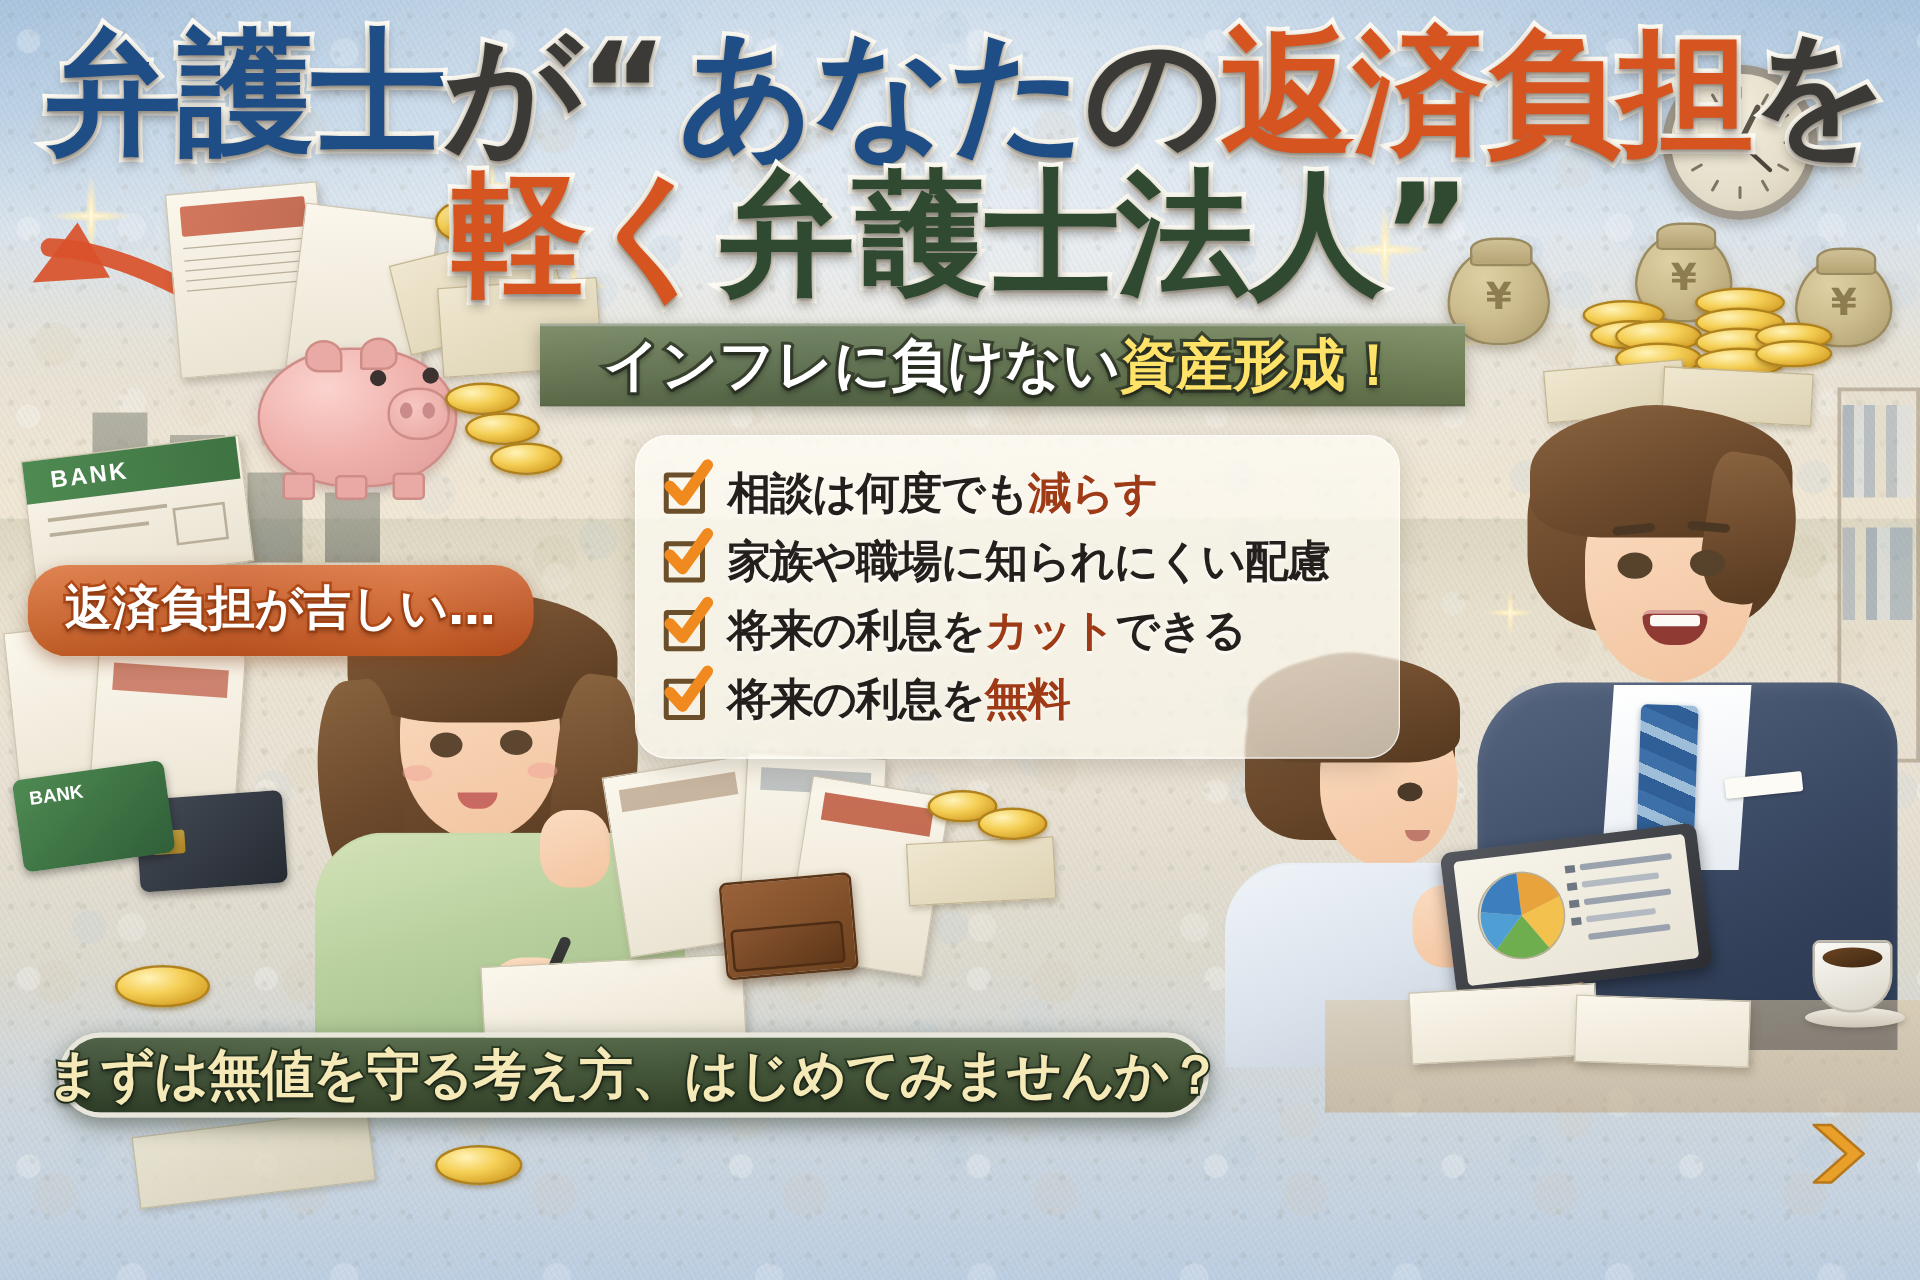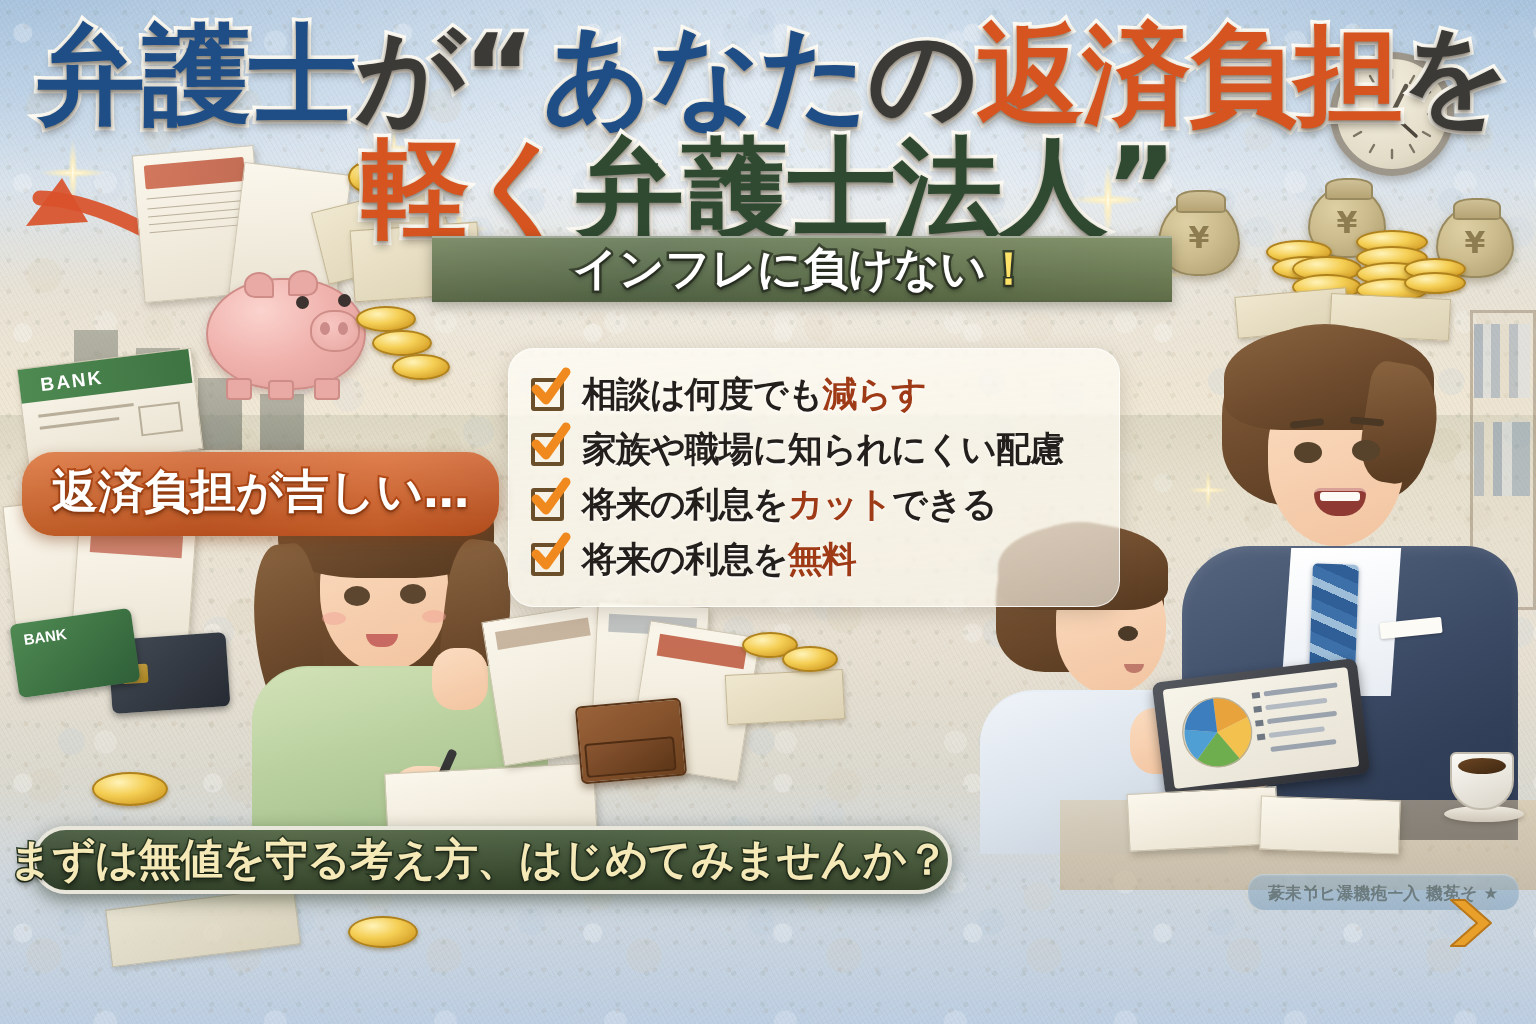--- a/index.html
+++ b/index.html
@@ -88,21 +88,21 @@
       0 5px 9px rgba(40,30,20,.42),
       0 2px 3px rgba(40,30,20,.30);
   }
   .c-navy{ color:#1f4d85;margin-left:10px; }
   .c-dark{ color:#3c3a36; }
   .c-orange{ color:#d6541f; }
   .c-green{ color:#2f4a31; }
 
   
   #subtitle-bar{
-    position:absolute; left:432px; top:236px; width:740px; height:66px; z-index:30;
+    position:absolute; left:432px; top:259px; width:740px; height:66px; z-index:30;
     background:
       linear-gradient(180deg, rgba(255,255,255,.12), rgba(0,0,0,.16)),
       linear-gradient(100deg,#6e7f57 0%, #5f7450 30%, #66794f 62%, #728456 100%);
     border-top:2px solid rgba(255,255,255,.45);
     border-bottom:2px solid rgba(60,70,45,.55);
     display:flex; align-items:center; justify-content:center;
     box-shadow:0 4px 12px rgba(50,50,35,.35);
   }
   #subtitle-bar .st{
     font-size:45px; font-weight:900; letter-spacing:0px; white-space:nowrap;
@@ -140,35 +140,35 @@
   
   #pain-badge{
     position:absolute; left:22px; top:452px; z-index:30;
     padding:9px 30px 13px 30px; border-radius:32px;
     background:
       linear-gradient(180deg, rgba(255,255,255,.18), rgba(0,0,0,.12)),
       linear-gradient(95deg,#d96a2c 0%, #cf5a22 40%, #d96428 75%, #c8551f 100%);
     box-shadow:0 5px 14px rgba(120,55,20,.42);
   }
   #pain-badge .pb{
-    font-size:46px; font-weight:900; color:#ffffff; white-space:nowrap;
+    font-size:38px; font-weight:900; color:#ffffff; white-space:nowrap;
     font-family:"DejaVu Sans","Liberation Sans",sans-serif;
     -webkit-text-stroke:4px #b34a18; paint-order:stroke fill;
     text-shadow:0 3px 4px rgba(90,40,12,.6);
   }
 
   
   #cta{
-    position:absolute; left:32px; top:826px; width:920px; height:68px; z-index:30;
+    position:absolute; left:47px; top:826px; width:920px; height:68px; z-index:30;
     border-radius:36px;
     background:
       linear-gradient(180deg, rgba(255,255,255,.10), rgba(0,0,0,.25)),
       linear-gradient(100deg,#3b4f33 0%, #475c38 28%, #3f5433 60%, #4b5f3b 100%);
     border:4px solid #e9e6dc;
-    display:flex; align-items:center; justify-content:flex-end;
+    display:flex; align-items:center; justify-content:center;
     box-shadow:0 6px 18px rgba(35,45,25,.5);
   }
   #cta .cta-t{
     font-size:43px; font-weight:900; color:#f6e9b8; white-space:nowrap;
     font-family:"DejaVu Sans","Liberation Sans",sans-serif;
     letter-spacing:-1px;
     -webkit-text-stroke:3px #2a3a24; paint-order:stroke fill;
     text-shadow:0 3px 5px rgba(0,0,0,.55);
   }
 
@@ -479,20 +479,21 @@
     <div class="hl-line">
       <span class="c-navy">弁護士</span><span class="c-dark">が</span><span class="c-dark">“</span><span class="c-navy">あなた</span><span class="c-dark">の</span><span class="c-orange">返済負担</span><span class="c-dark">を</span>
     </div>
     <div class="hl-line" style="margin-top:6px;">
       <span class="c-orange">軽く</span><span class="c-green">弁䕶士法人</span><span class="c-green">”</span>
     </div>
   </div>
 
   <div id="subtitle-bar">
     <span class="st st-white">インフレに負けない</span>
+      <span class="st st-yellow">資産形成</span>
       <span class="st st-yellow">！</span>
   </div>
 
   <div id="checklist">
 
     <div class="ck-row">
       <span class="ck-box">
         <svg viewBox="0 0 44 44">
             <path d="M8 22 L18 33 L38 5" stroke="#f08a1e" stroke-width="9" fill="none" stroke-linecap="round" stroke-linejoin="round"></path>
           </svg>
@@ -531,21 +532,18 @@
 
   <div id="pain-badge">
     <span class="pb">返済負担が吉しい…</span>
   </div>
 
   <div id="cta">
     <span class="cta-t">まずは無値を守る考え方、はじめてみませんか？</span>
   </div>
 
 
-  <div id="tagline-pill">
-    <span class="tp">蒃耒兯ヒ瀑耭疱ᅩ入 耭莬そ ★</span>
-  </div>
 
   <svg id="logo-arrow" viewBox="0 0 58 54">
     <path d="M8 4 L34 27 L8 50 L22 50 L48 27 L22 4 Z" fill="#e8a02a" stroke="#b9771a" stroke-width="2" stroke-linejoin="round"></path>
   </svg>
 
 </div>
 
 </body></html>

